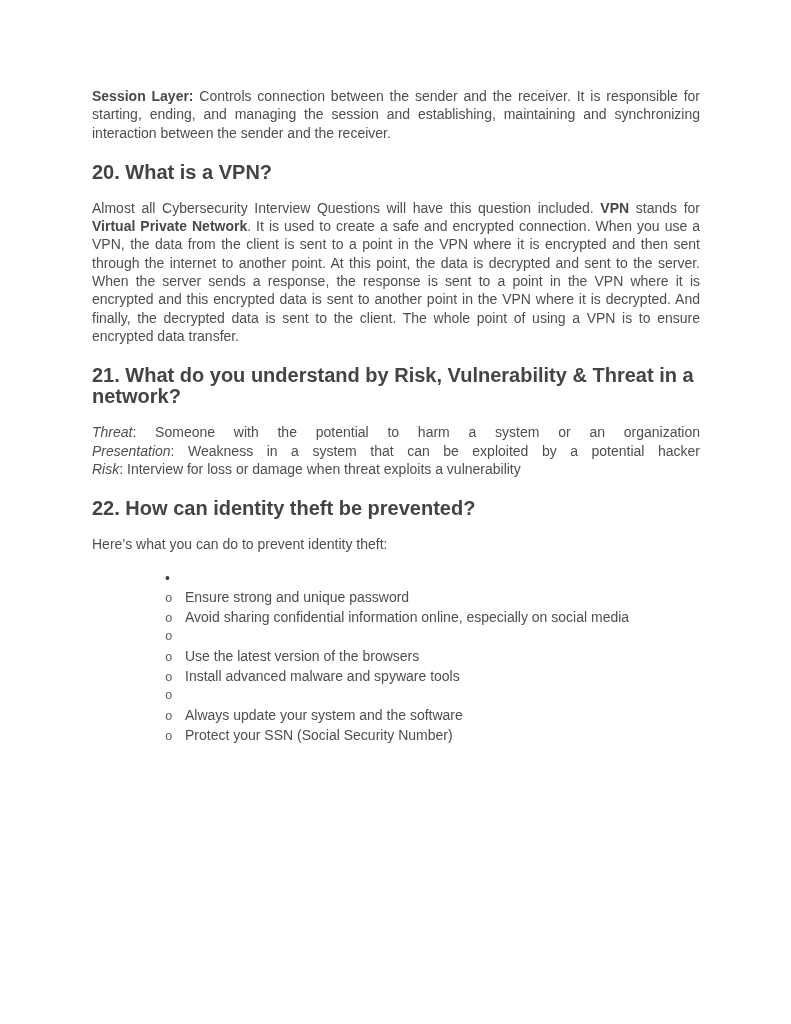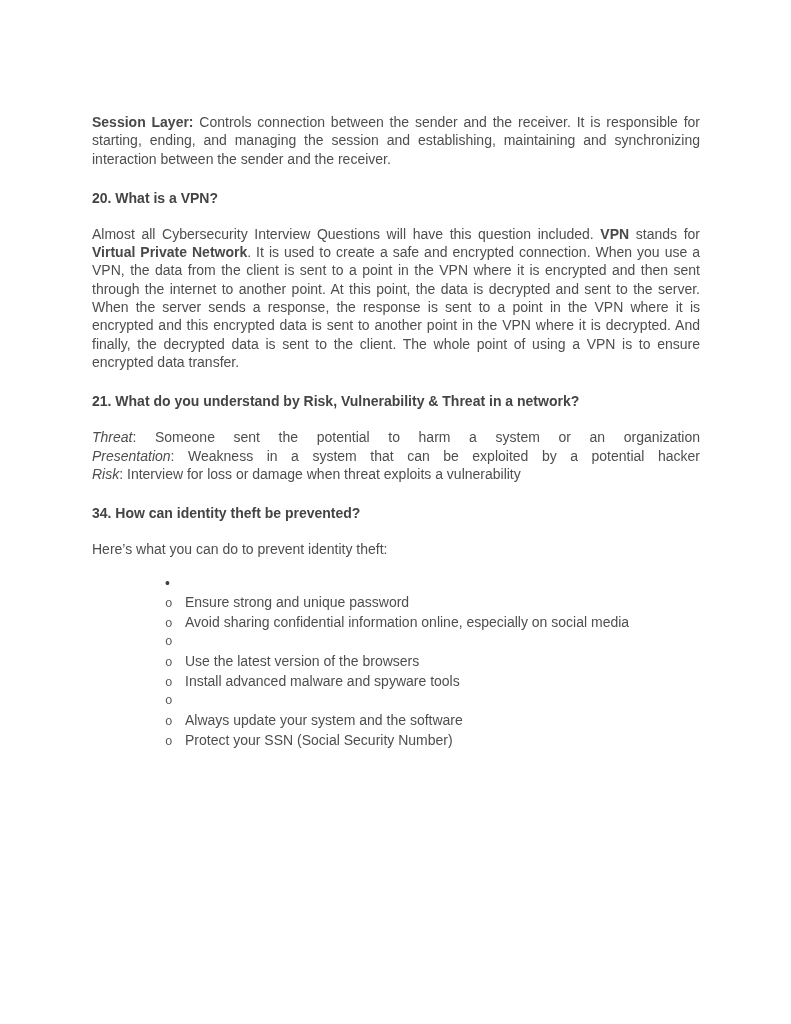--- a/index.html
+++ b/index.html
@@ -10,38 +10,38 @@
     position: relative;
     width: 791px;
     height: 1024px;
     margin: 0 auto;
     background: #ffffff;
     overflow: hidden;
   }
 
   .content {
     position: absolute;
-    top: 113px;
+    top: 87px;
     left: 92px;
     width: 608px;
     color: #4d4e50;
     font-size: 14px;
     line-height: 18.3px;
   }
 
   p.body-para {
     text-align: justify;
     margin: 0 0 16px 0;
   }
 
   .seg-bold { font-weight: 700; color: #474849; }
   .seg-italic { font-style: italic; }
 
   h2.q-heading {
-    font-size: 14px;
+    font-size: 20px;
     line-height: 21px;
     font-weight: 700;
     color: #434446;
     margin: 20px 0 16px 0;
   }
 
   .tvr-block { margin: 0 0 16px 0; }
   .tvr-line {
     text-align: justify;
     text-align-last: justify;
@@ -82,26 +82,26 @@
 
 
 
     <h2 class="q-heading">20. What is a VPN?</h2>
 
     <p class="body-para"><span>Almost all Cybersecurity Interview Questions will have this question included. </span><span class="seg-bold">VPN</span><span> stands for </span><span class="seg-bold">Virtual Private Network</span><span>. It is used to create a safe and encrypted connection. When you use a VPN, the data from the client is sent to a point in the VPN where it is encrypted and then sent through the internet to another point. At this point, the data is decrypted and sent to the server. When the server sends a response, the response is sent to a point in the VPN where it is encrypted and this encrypted data is sent to another point in the VPN where it is decrypted. And finally, the decrypted data is sent to the client. The whole point of using a VPN is to ensure encrypted data transfer.</span></p>
 
     <h2 class="q-heading">21. What do you understand by Risk, Vulnerability &amp; Threat in a network?</h2>
 
     <div class="tvr-block">
-      <div class="tvr-line"><span class="seg-italic">Threat</span><span>: Someone sent the potential to harm a system or an organization</span></div>
+      <div class="tvr-line"><span class="seg-italic">Threat</span><span>: Someone with the potential to harm a system or an organization</span></div>
       <div class="tvr-line"><span class="seg-italic">Presentation</span><span>: Weakness in a system that can be exploited by a potential hacker</span></div>
       <div class="tvr-line last-line"><span class="seg-italic">Risk</span><span>: Interview for loss or damage when threat exploits a vulnerability</span></div>
     </div>
 
-    <h2 class="q-heading">34. How can identity theft be prevented?</h2>
+    <h2 class="q-heading">22. How can identity theft be prevented?</h2>
 
     <p class="body-para">Here’s what you can do to prevent identity theft:</p>
 
     <div class="prevent-list">
 
       <div class="li-row solid-bullet">
         <span class="li-marker">•</span>
         <span class="li-text"></span>
       </div>
 

